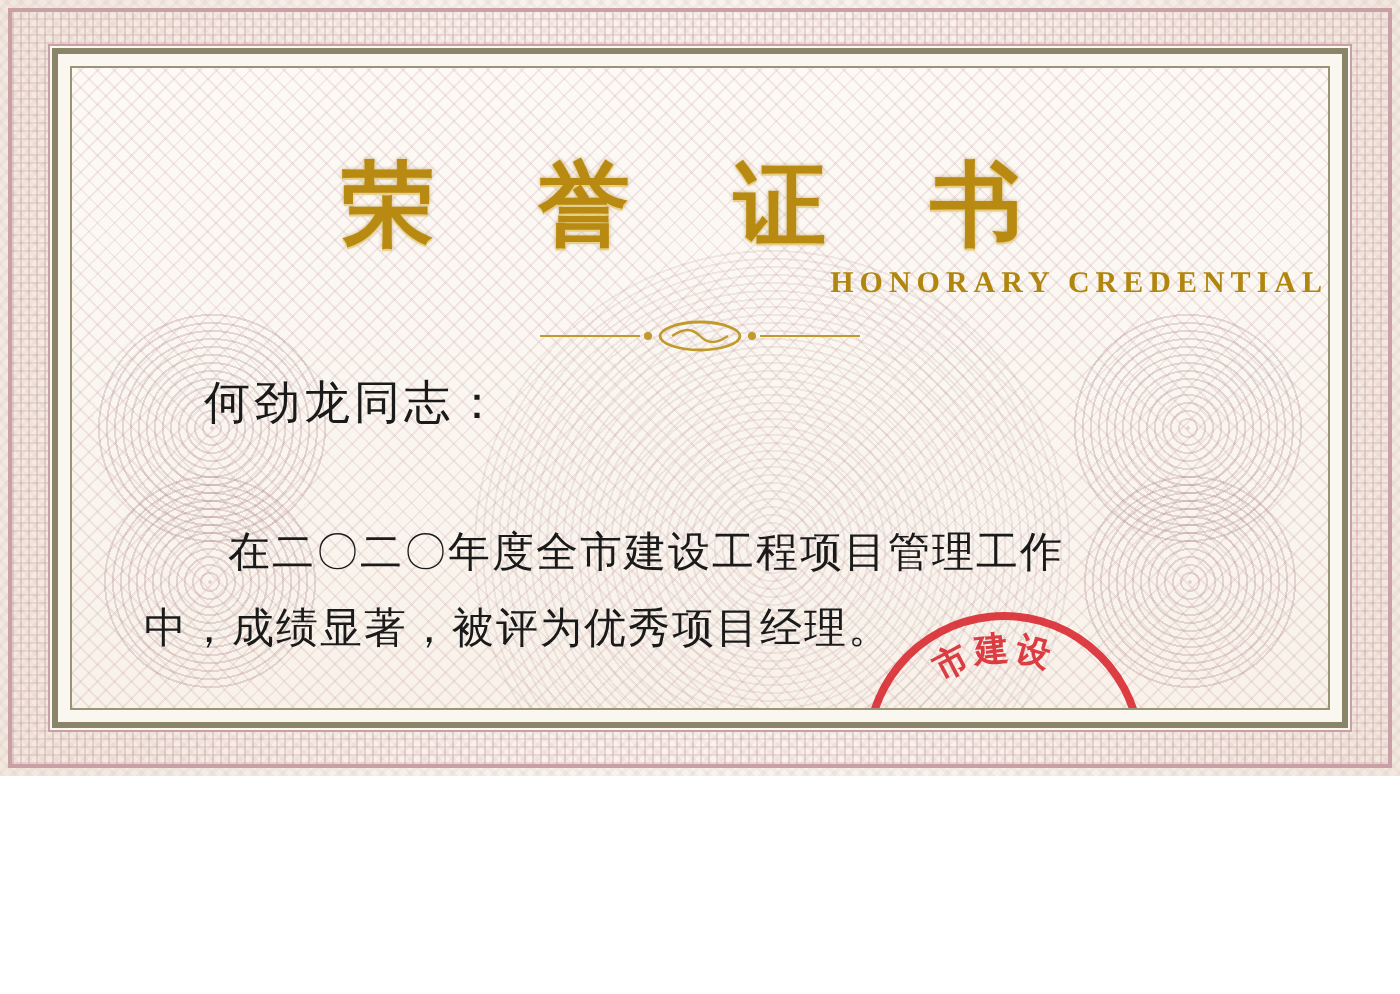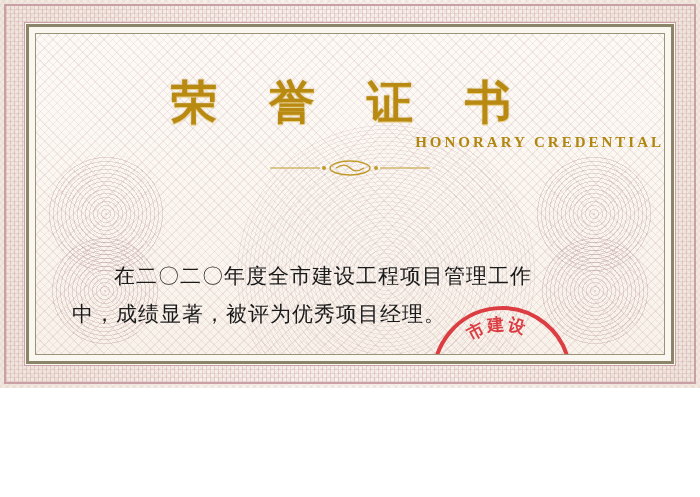--- a/index.html
+++ b/index.html
@@ -154,20 +154,21 @@
         <svg width="180" height="18" viewBox="0 0 180 18">
           <path d="M10 9 H60" stroke="#c09a2a" stroke-width="1" fill="none"></path>
           <path d="M120 9 H170" stroke="#c09a2a" stroke-width="1" fill="none"></path>
           <path d="M90 2 C78 2 70 6 70 9 C70 13 80 16 90 16 C100 16 110 13 110 9 C110 6 102 2 90 2 Z" fill="none" stroke="#c09a2a" stroke-width="1.4"></path>
           <path d="M76 9 C82 5 86 5 90 9 C94 13 98 13 104 9" fill="none" stroke="#c09a2a" stroke-width="1.2"></path>
           <circle cx="64" cy="9" r="2" fill="#c09a2a"></circle>
           <circle cx="116" cy="9" r="2" fill="#c09a2a"></circle>
         </svg>
       </div>
 
+      <div class="recipient">何劲龙同志：</div>
 
       <div class="body-line l1">在二〇二〇年度全市建设工程项目管理工作</div>
       <div class="body-line l2">中，成绩显著，被评为优秀项目经理。</div>
 
       <div class="date">二〇二一年四月</div>
 
       <div class="seal">
         <svg class="arc" viewBox="0 0 132 132">
           <path id="sealArc" d="M 16,70 A 50,50 0 0 1 116,70" fill="none"></path>
           <text>

